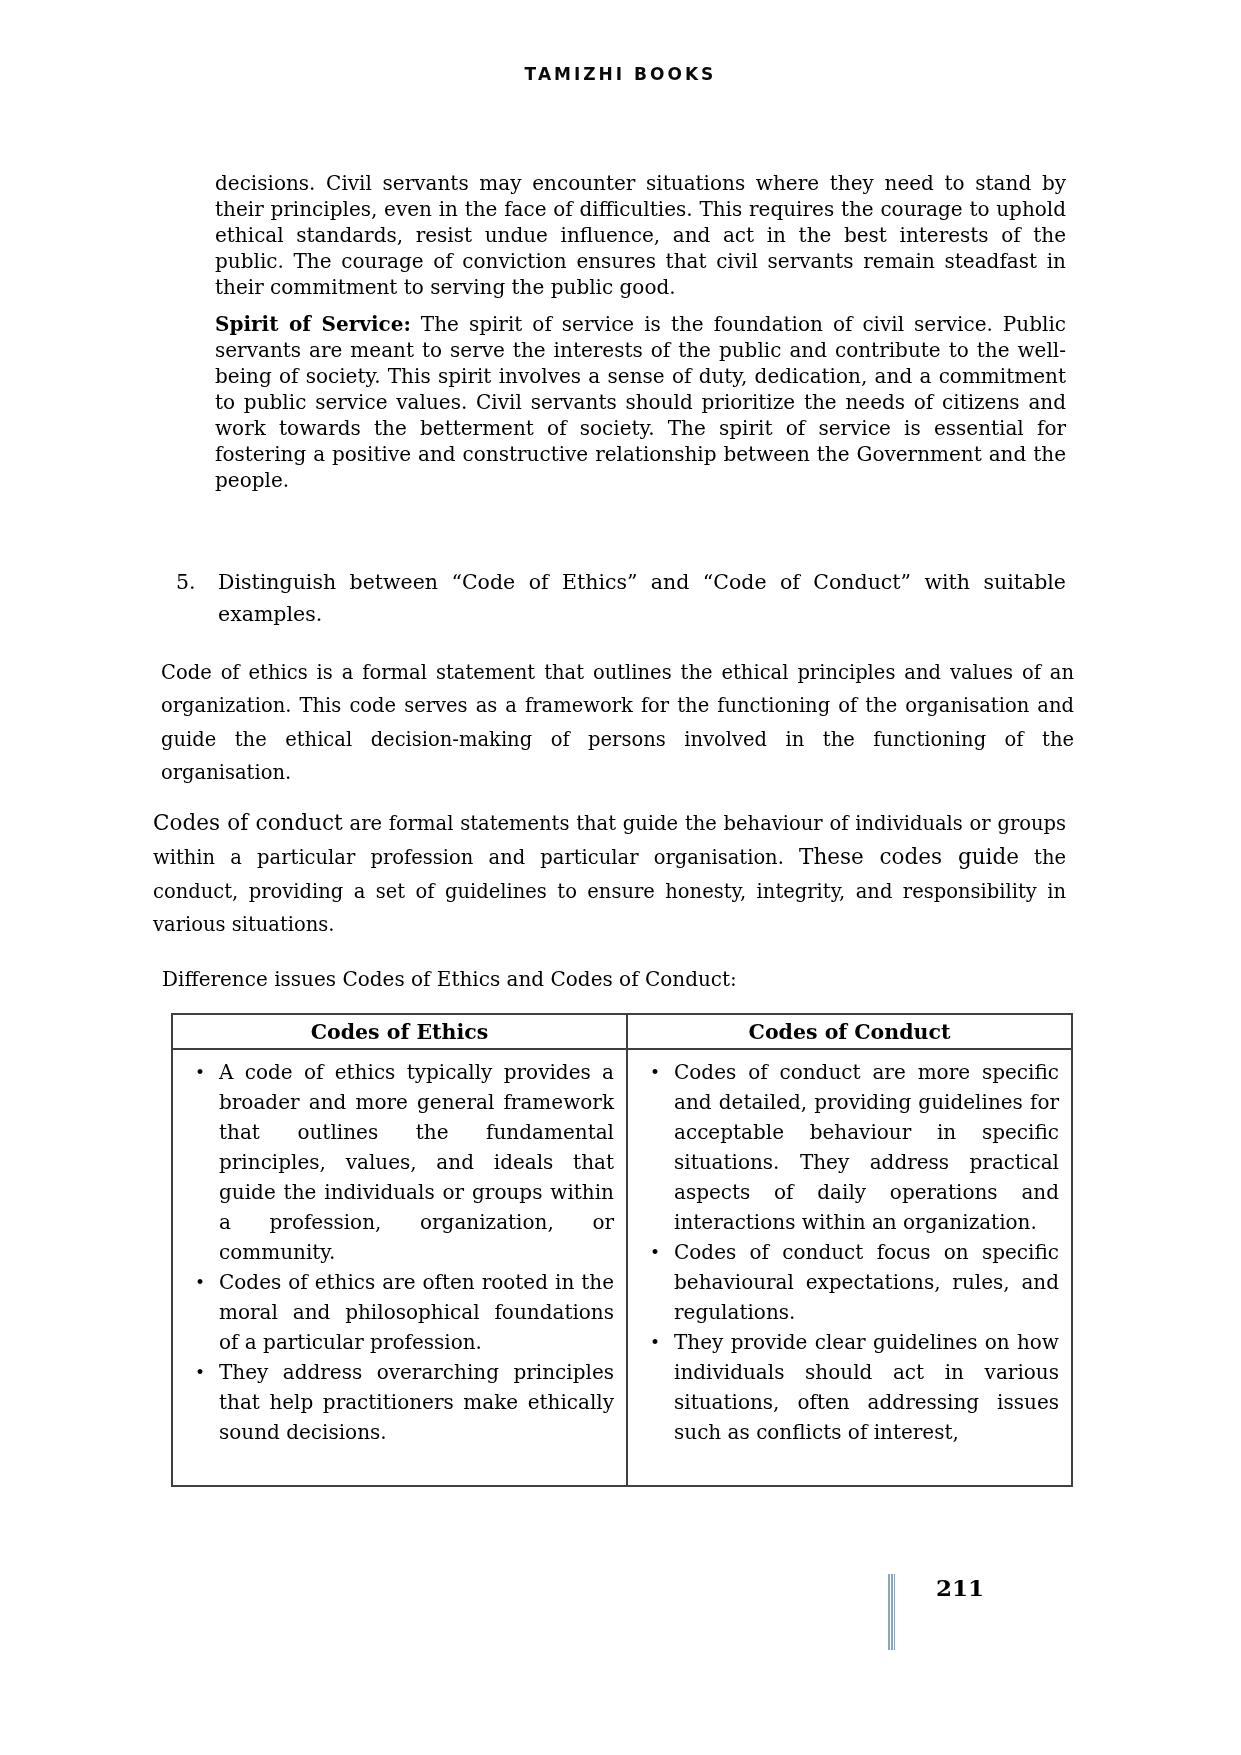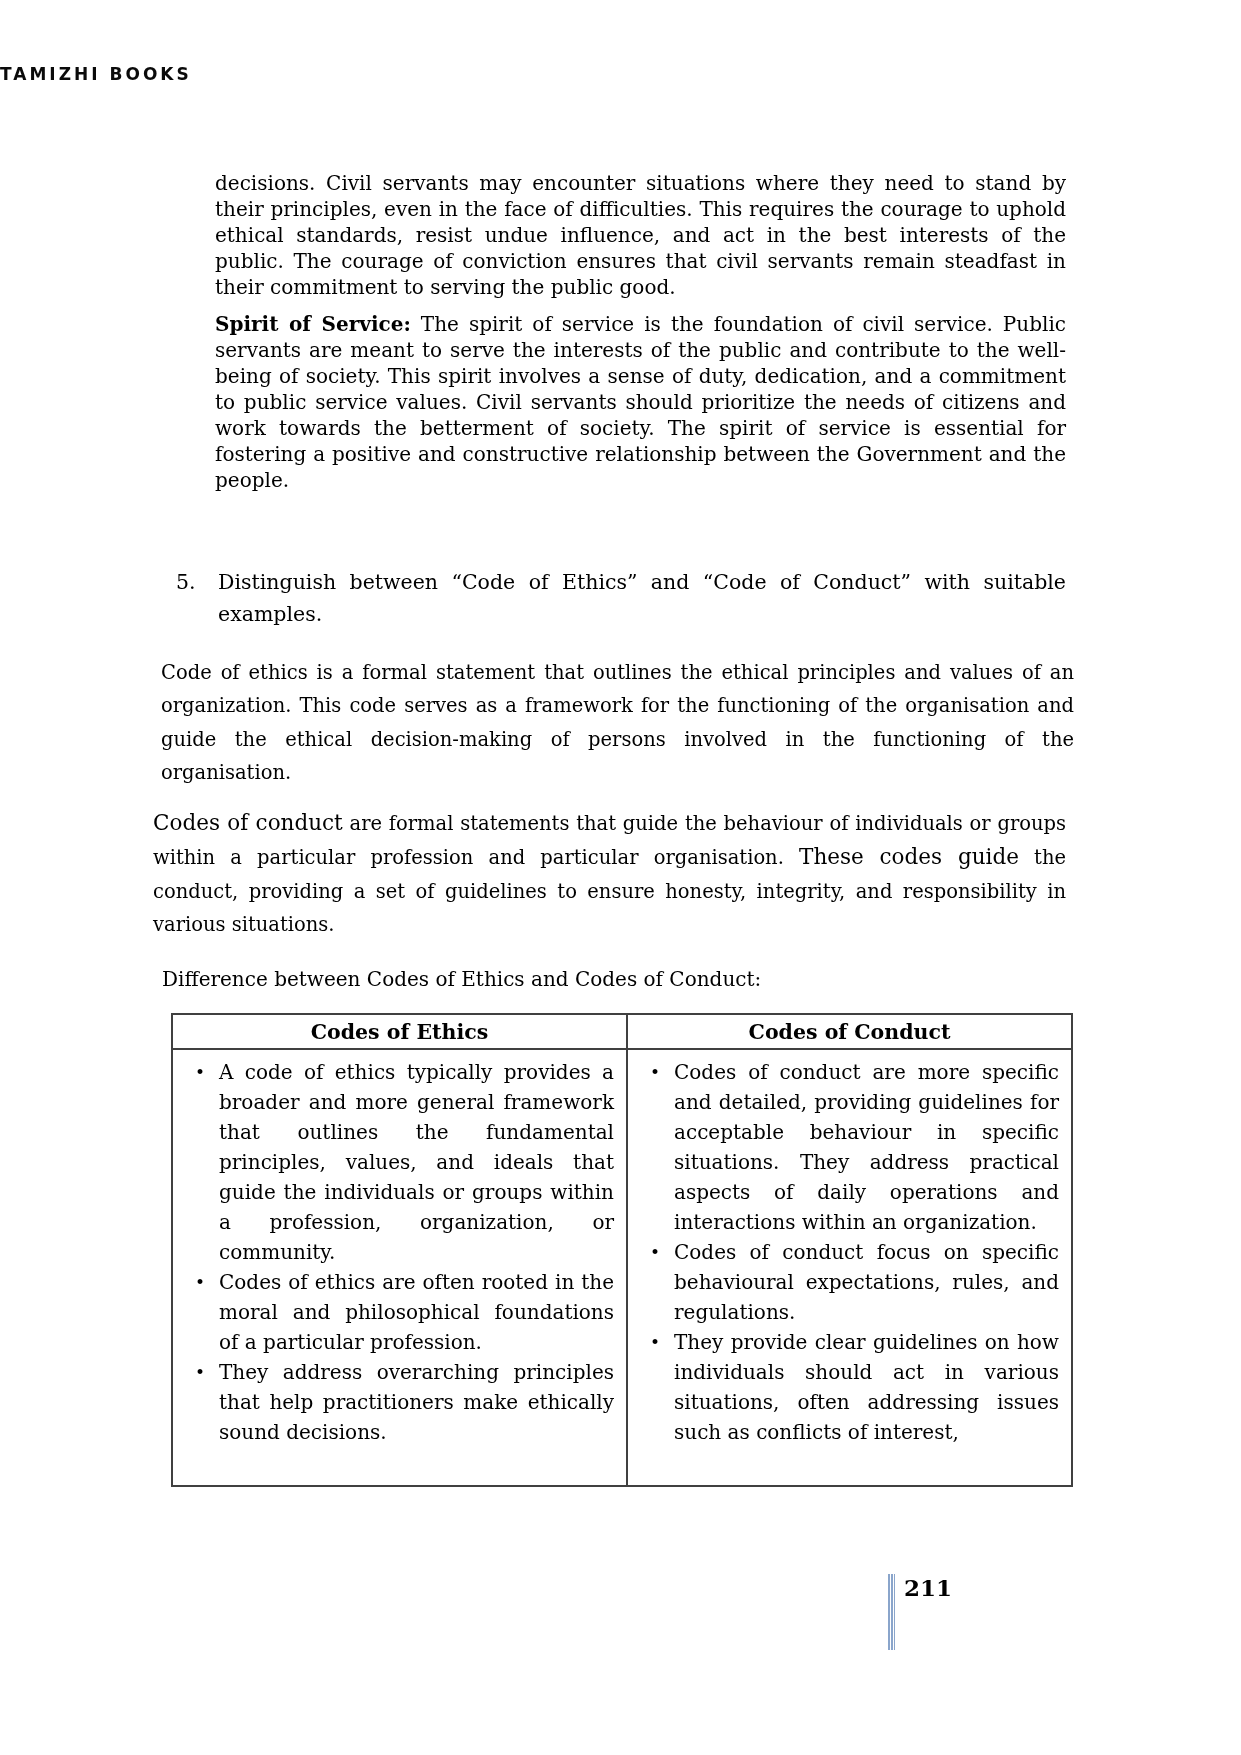--- a/index.html
+++ b/index.html
@@ -15,20 +15,21 @@
     color: #000;
     font-family: "DejaVu Serif", serif;
   }
   .abs { position: absolute; }
 
   
   .brand {
     top: 64px;
     left: 0;
     width: 1241px;
+    text-align: center;
     font-family: "DejaVu Sans", sans-serif;
     font-weight: 800;
     font-size: 17px;
     letter-spacing: 3px;
     color: #0a0a0a;
   }
 
   
   .p1 {
     top: 150px; left: 215px; width: 851px;
@@ -115,20 +116,21 @@
   .bullet-text {
     flex: 1;
     text-align: justify;
   }
 
   
   .pagefoot {
     top: 1574px; left: 888px;
     display: flex;
     align-items: flex-start;
+    gap: 32px;
   }
   .page-bar {
     width: 7px;
     height: 76px;
     background: repeating-linear-gradient(90deg, #8aa5cb 0 1.6px, #ffffff 1.6px 3.2px);
   }
   .page-num {
     margin-left: 9px;
     margin-top: 1px;
     font-size: 23px;
@@ -146,21 +148,21 @@
   <p class="abs p1">decisions. Civil servants may encounter situations where they need to stand by their principles, even in the face of difficulties. This requires the courage to uphold ethical standards, resist undue influence, and act in the best interests of the public. The courage of conviction ensures that civil servants remain steadfast in their commitment to serving the public good.</p>
 
   <p class="abs p2"><span class="lead">Spirit of Service:</span><span> The spirit of service is the foundation of civil service. Public servants are meant to serve the interests of the public and contribute to the well-being of society. This spirit involves a sense of duty, dedication, and a commitment to public service values. Civil servants should prioritize the needs of citizens and work towards the betterment of society. The spirit of service is essential for fostering a positive and constructive relationship between the Government and the people.</span></p>
 
   <div class="abs q5"><span class="qnum">5.</span><span>Distinguish between “Code of Ethics” and “Code of Conduct” with suitable examples.</span></div>
 
   <p class="abs p3">Code of ethics is a formal statement that outlines the ethical principles and values of an organization. This code serves as a framework for the functioning of the organisation and guide the ethical decision-making of persons involved in the functioning of the organisation.</p>
 
   <p class="abs p4"><span class="lg">Codes of conduct</span><span> are formal statements that guide the behaviour of individuals or groups within a particular profession and particular organisation. </span><span class="lg">These codes guide</span><span> the conduct, providing a set of guidelines to ensure honesty, integrity, and responsibility in various situations.</span></p>
 
-  <p class="abs intro">Difference between Codes of Ethics and Codes of Conduct:</p>
+  <p class="abs intro">Difference issues Codes of Ethics and Codes of Conduct:</p>
 
   <table class="abs cmp-table">
     <colgroup>
       <col class="col-ethics">
       <col class="col-conduct">
     </colgroup>
     <thead>
       <tr>
         <th>Codes of Ethics</th>
         <th>Codes of Conduct</th>

